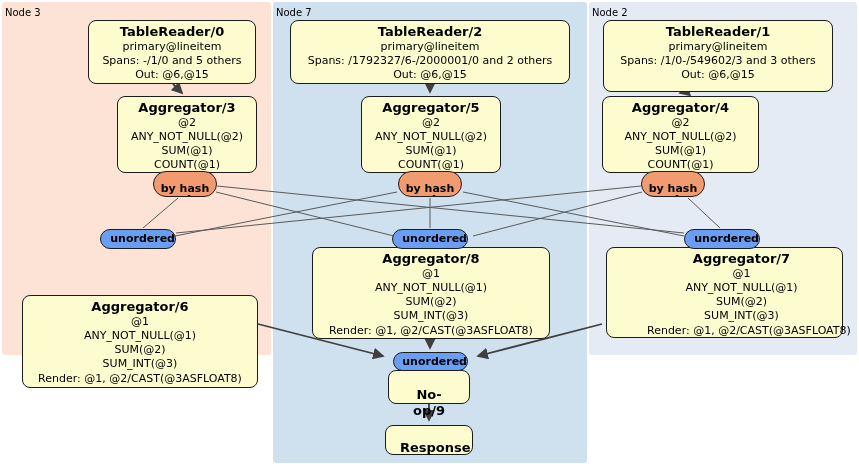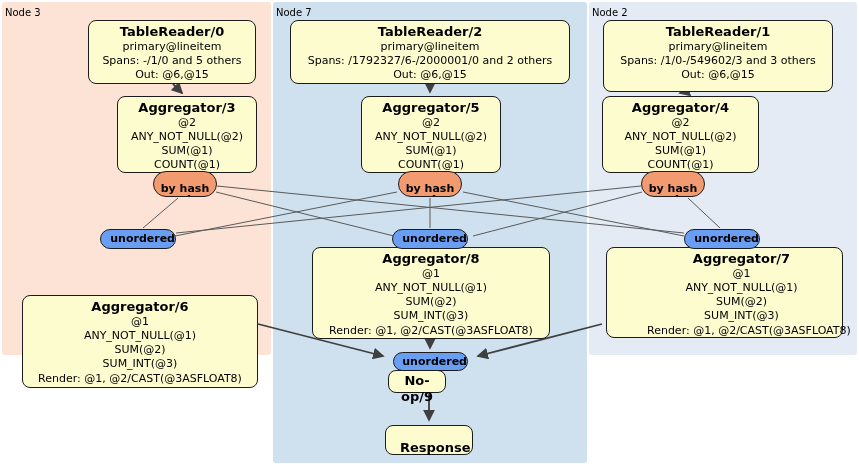--- a/index.html
+++ b/index.html
@@ -36,21 +36,21 @@
 
   .pos-tr0  { left:88px;  top:20px;  width:168px; height:64px; }
   .pos-tr2  { left:290px; top:20px;  width:280px; height:64px; }
   .pos-tr1  { left:603px; top:20px;  width:230px; height:72px; }
   .pos-agg3 { left:117px; top:96px;  width:140px; height:77px; }
   .pos-agg5 { left:361px; top:96px;  width:140px; height:77px; }
   .pos-agg4 { left:602px; top:96px;  width:157px; height:77px; }
   .pos-agg6 { left:22px;  top:247px; width:236px; height:93px;margin-top:48px; }
   .pos-agg8 { left:312px; top:247px; width:238px; height:92px; }
   .pos-agg7 { left:606px; top:247px; width:237px; height:91px;padding-left:40px; }
-  .pos-noop     { left:388px; top:370px; width:58px; height:23px; padding:2px; }
+  .pos-noop     { left:388px; top:370px; width:82px; height:23px; padding:16px; }
   .pos-response { left:385px; top:425px; width:88px; height:23px; padding:14px; }
 
   .pos-hash-l { left:153px; top:171px; width:64px; height:26px; }
   .pos-hash-c { left:398px; top:171px; width:64px; height:26px; }
   .pos-hash-r { left:641px; top:171px; width:64px; height:26px; }
   .pos-sync-l { left:100px; top:229px; width:76px; height:20px; }
   .pos-sync-c { left:392px; top:229px; width:76px; height:20px; }
   .pos-sync-r { left:684px; top:229px; width:76px; height:20px; }
   .pos-sync-b { left:393px; top:352px; width:75px; height:19px; }
 </style>

